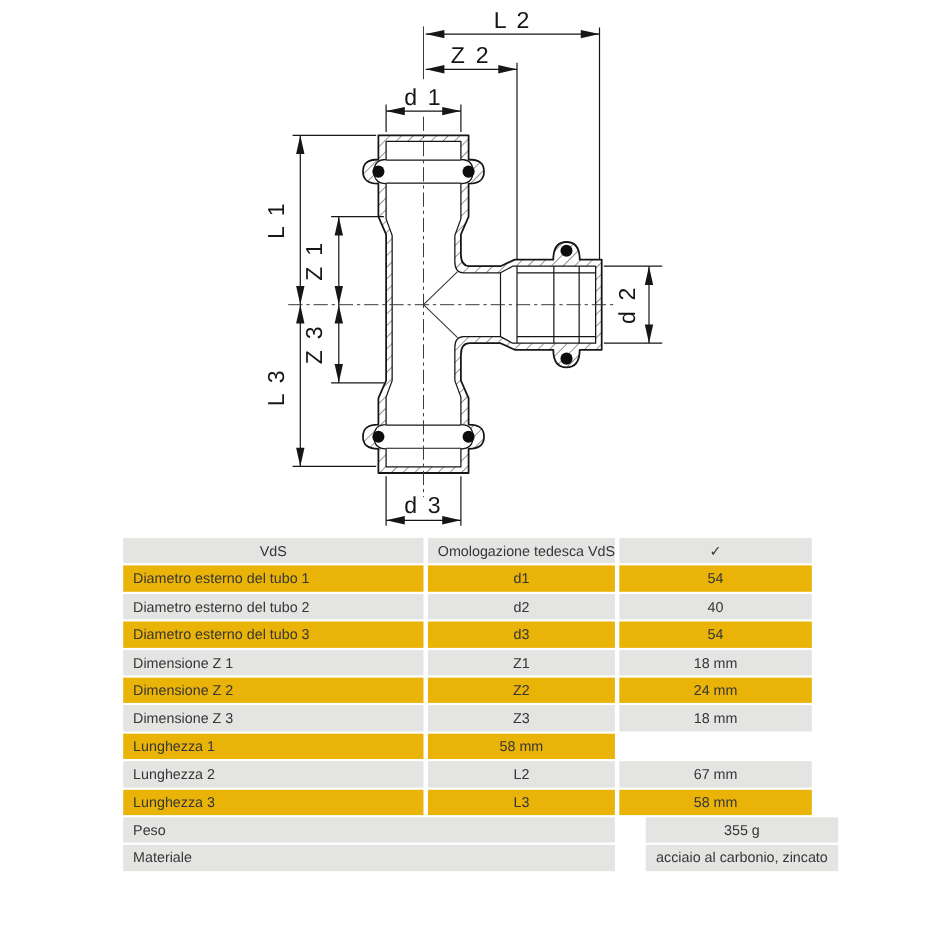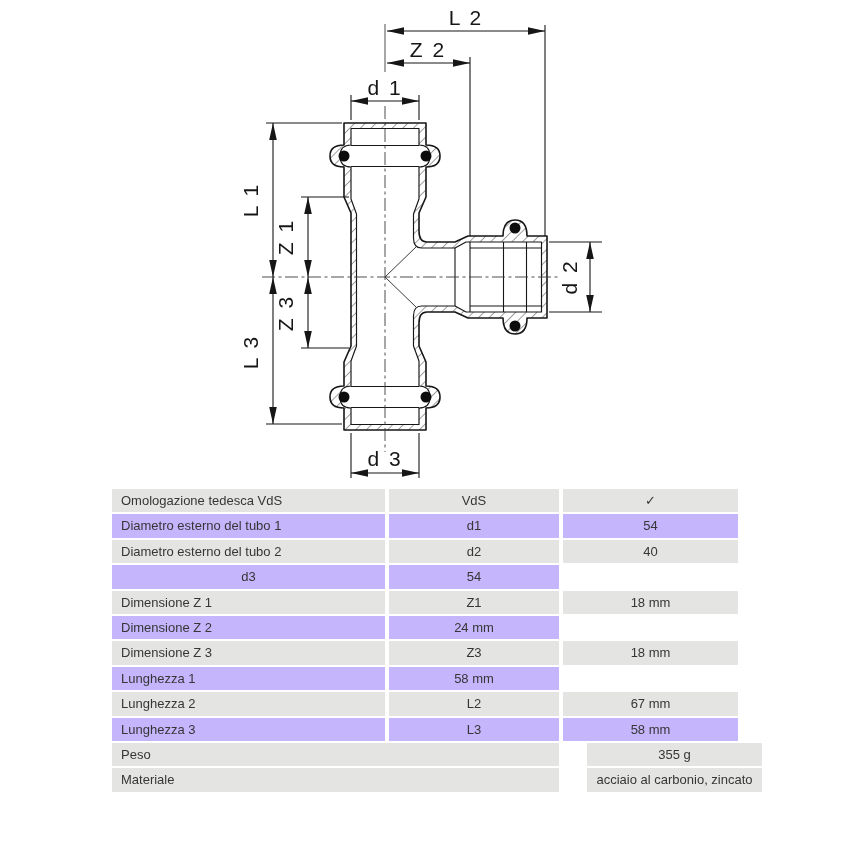--- a/index.html
+++ b/index.html
@@ -16,21 +16,21 @@
   .row{
     display:grid;grid-template-columns:273px 170px 175px;column-gap:4px;
     margin-bottom:2px;height:23.4px;line-height:23.4px;
     font-size:13px;color:#363636;
   }
   .row.merged{grid-template-columns:447px 175px;gap:28px;}
   .cell{height:100%;overflow:hidden;white-space:nowrap;}
   .cell.label{padding-left:9px;text-align:left;}
   .cell.sym,.cell.val{text-align:center;}
   .row.odd  .cell{background:#e4e4e3;}
-  .row.even .cell{background:#c4b5fd;}
+  .row.even .cell{background:#eab308;}
 </style>
 </head>
 <body>
 
 <div class="canvas">
 
   <svg class="drawing" width="850" height="488" viewBox="0 0 850 488">
     <defs>
       <pattern id="hatch" width="7.5" height="7.5" patternUnits="userSpaceOnUse" patternTransform="rotate(45)">
         <line x1="0" y1="0" x2="0" y2="7.5" stroke="#2a2a2a" stroke-width="0.9"></line>
@@ -151,45 +151,47 @@
         <line x1="419" y1="433" x2="419" y2="478"></line>
         <path fill="#161616" stroke="none" d="M351,473 L368,469.2 L368,476.8 Z M419,473 L402,469.2 L402,476.8 Z"></path>
         <text class="dim-label" x="385" y="466" text-anchor="middle" stroke="none">d 3</text>
       </g>
     </g>
   </svg>
 
   <div class="spec-table">
 
     <div class="row odd">
+      <div class="cell sym">VdS</div>
       <div class="cell label">Omologazione tedesca VdS</div>
-      <div class="cell sym">VdS</div>
       <div class="cell val">✓</div>
     </div>
     <div class="row even">
       <div class="cell label">Diametro esterno del tubo 1</div>
       <div class="cell sym">d1</div>
       <div class="cell val">54</div>
     </div>
     <div class="row odd">
       <div class="cell label">Diametro esterno del tubo 2</div>
       <div class="cell sym">d2</div>
       <div class="cell val">40</div>
     </div>
     <div class="row even">
+      <div class="cell label">Diametro esterno del tubo 3</div>
       <div class="cell sym">d3</div>
       <div class="cell val">54</div>
     </div>
     <div class="row odd">
       <div class="cell label">Dimensione Z 1</div>
       <div class="cell sym">Z1</div>
       <div class="cell val">18 mm</div>
     </div>
     <div class="row even">
       <div class="cell label">Dimensione Z 2</div>
+      <div class="cell sym">Z2</div>
       <div class="cell val">24 mm</div>
     </div>
     <div class="row odd">
       <div class="cell label">Dimensione Z 3</div>
       <div class="cell sym">Z3</div>
       <div class="cell val">18 mm</div>
     </div>
     <div class="row even">
       <div class="cell label">Lunghezza 1</div>
       <div class="cell val">58 mm</div>

